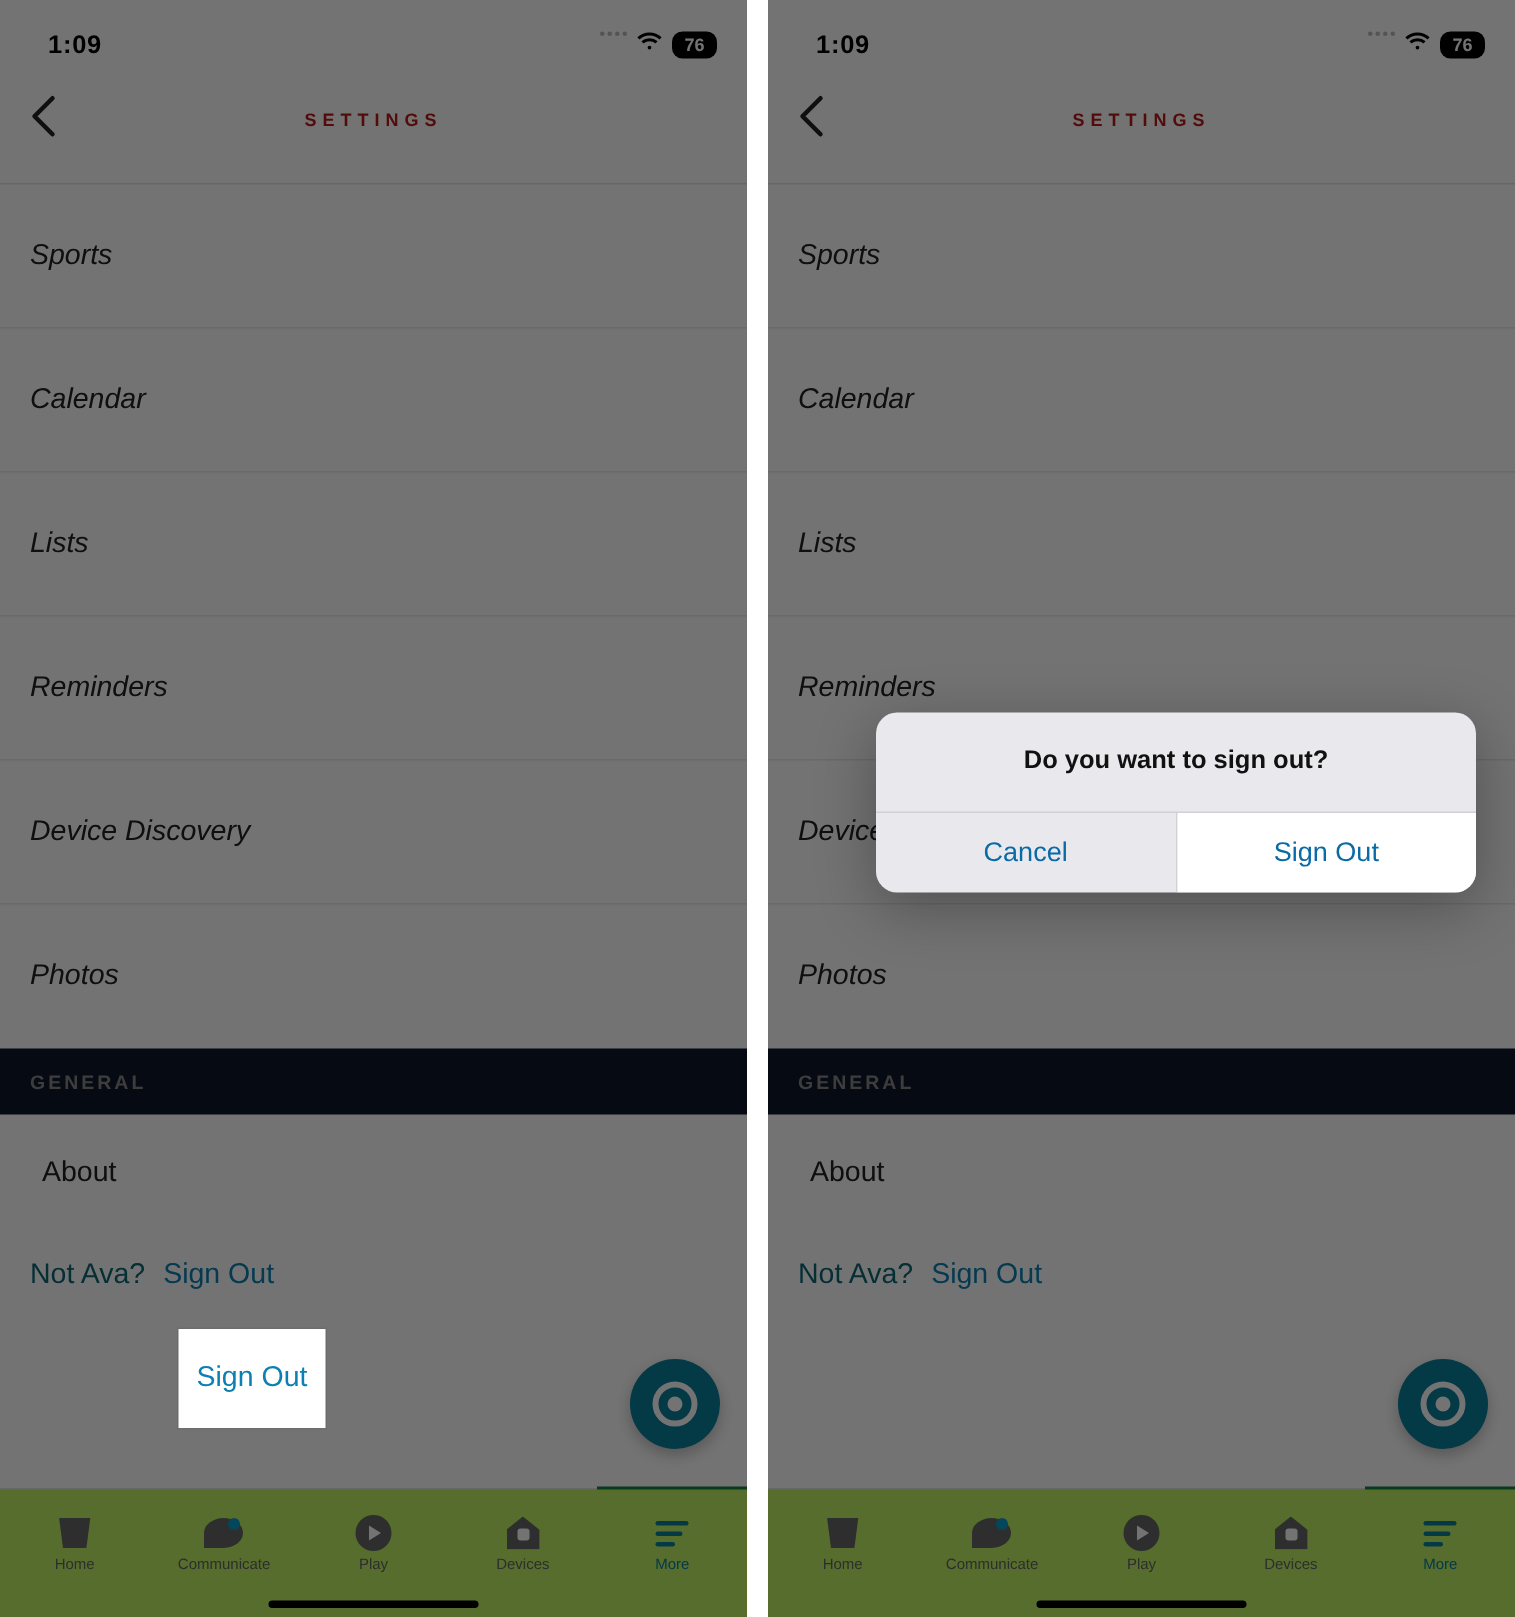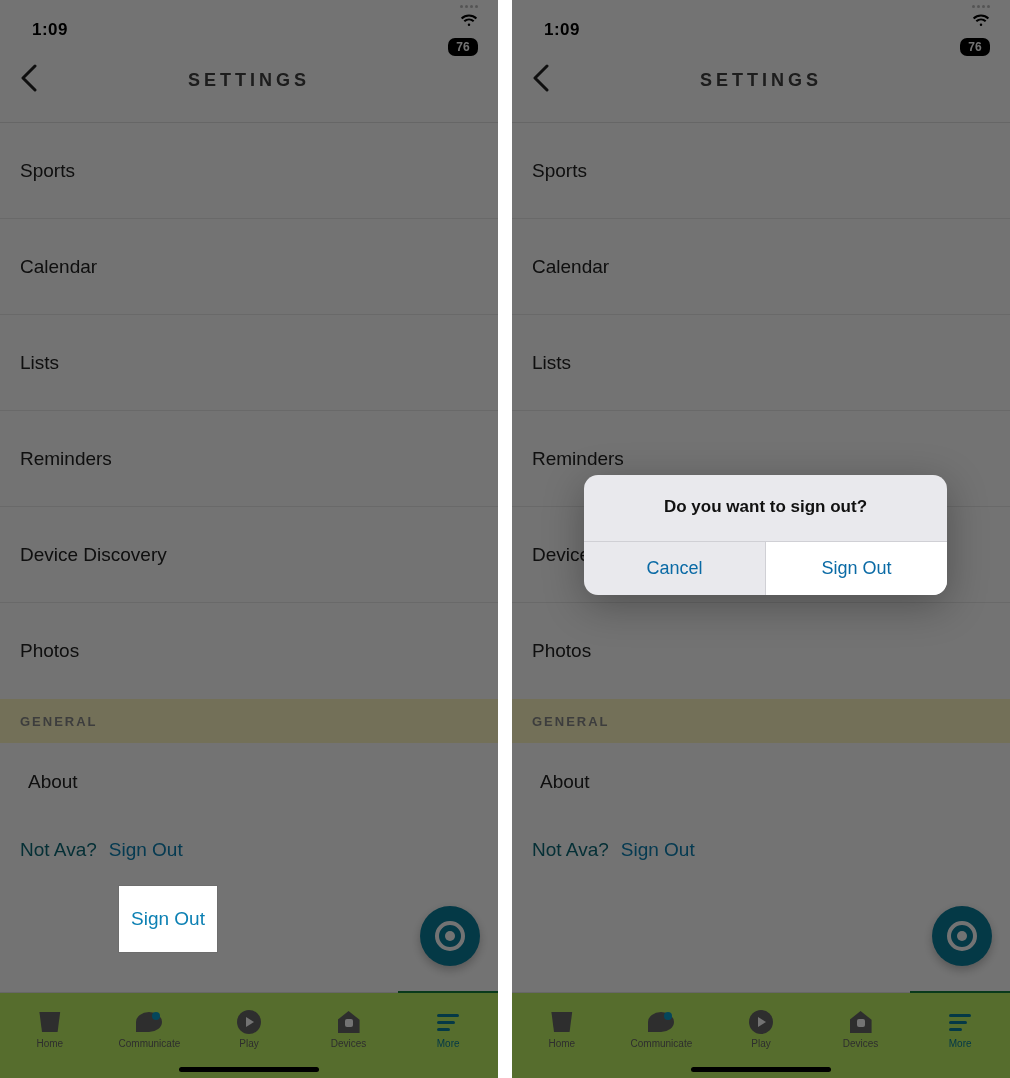--- a/index.html
+++ b/index.html
@@ -2,34 +2,34 @@
 <html><head>
 <meta charset="utf-8">
 <style>
   * { margin: 0; padding: 0; box-sizing: border-box; font-family: -apple-system, BlinkMacSystemFont, "Segoe UI", Arial, sans-serif; }
   body { background: #fff; width: 1010px; height: 1078px; display: flex; gap: 14px; }
 
   .phone { width: 498px; height: 1078px; background: #fff; position: relative; overflow: hidden; }
 
   .status-bar { height: 50px; display: flex; align-items: center; justify-content: space-between; padding: 10px 20px 0 32px; }
   .status-time { font-size: 17px; font-weight: 600; letter-spacing: 0.5px; }
-  .status-right { display: flex; align-items: flex-end; gap: 6px; flex-direction: column; }
+  .status-right { display: flex; align-items: flex-start; gap: 6px; }
   .signal-dots { display: flex; gap: 2px; align-items: flex-end; }
   .signal-dots span { width: 3px; height: 3px; background: #bbb; border-radius: 50%; }
   .wifi-icon svg { width: 18px; height: 14px; }
   .battery-pill { background: #000; color: #fff; font-size: 12px; font-weight: 700; padding: 2px 5px; border-radius: 7px; min-width: 30px; text-align: center; display:flex; align-items:center; justify-content:center; height:18px;}
 
   .nav-header { height: 60px; display: flex; align-items: center; justify-content: center; position: relative; }
   .back-chevron { position: absolute; left: 18px; top: 50%; transform: translateY(-50%); }
   .back-chevron svg { width: 24px; height: 28px; }
-  .nav-title { font-size: 18px; font-weight: 700; letter-spacing: 4px; text-transform: uppercase; color: #404040; }
+  .nav-title { font-size: 12px; font-weight: 700; letter-spacing: 4px; text-transform: uppercase; color: #b91c1c; }
 
   .list-area { border-top: 1px solid #e2e2e2; margin-top: 12px; }
-  .list-row { height: 96px; border-bottom: 1px solid #e8e8e8; display: flex; align-items: center; padding: 0 20px; font-size: 19px; color: #222; }
-  .section-header { height: 44px; background: #fef9c3; display: flex; align-items: center; padding: 0 20px; font-size: 13px; font-weight: 700; letter-spacing: 2px; color: #888; }
+  .list-row { height: 96px; border-bottom: 1px solid #e8e8e8; display: flex; align-items: center; padding: 0 20px; font-size: 19px; color: #222; font-style: italic; }
+  .section-header { height: 44px; background: #0f172a; display: flex; align-items: center; padding: 0 20px; font-size: 13px; font-weight: 700; letter-spacing: 2px; color: #888; }
   .about-row { height: 78px; display: flex; align-items: center; padding: 0 28px; font-size: 19px; color: #222; }
 
   .signout-row { display: flex; align-items: center; padding: 18px 20px 10px 20px; gap: 12px; font-size: 19px; }
   .not-user { color: #0c6977; }
   .signout-link { color: #0c80b3; }
 
   .fab { position: absolute; right: 18px; bottom: 112px; width: 60px; height: 60px; border-radius: 50%; background: #0b7e9c; display: flex; align-items: center; justify-content: center; box-shadow: 0 4px 10px rgba(0,0,0,0.25); }
   .fab-inner { width: 30px; height: 30px; border: 4px solid #fff; border-radius: 50%; position: relative; }
   .fab-inner::after { content: ""; position: absolute; width: 10px; height: 10px; background: #fff; border-radius: 50%; left: 50%; top: 50%; transform: translate(-50%,-50%); }
 
@@ -247,20 +247,20 @@
             <span></span>
           </div>
         </div>
         <div class="tab-label">More</div>
       </div>
     <div class="home-indicator"></div>
   </div>
 
   <div class="overlay-dim"></div>
 
-  <div class="modal" style="left:72px; top:475px; width:363px;">
+  <div class="modal" style="left:72px; top:475px; width:400px;">
     <div class="modal-title">Do you want to sign out?</div>
     <div class="modal-buttons">
       <div class="modal-btn cancel">Cancel</div>
       <div class="modal-btn confirm modal-highlight-confirm">Sign Out</div>
     </div>
   </div>
 </div>
 
 </body></html>

